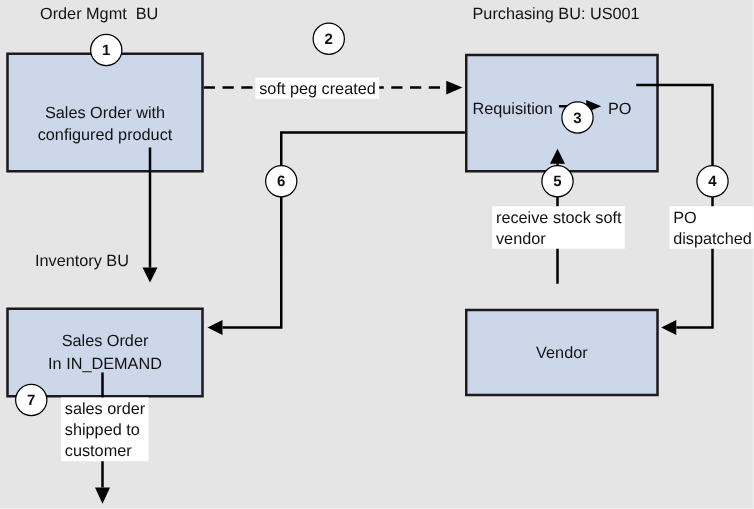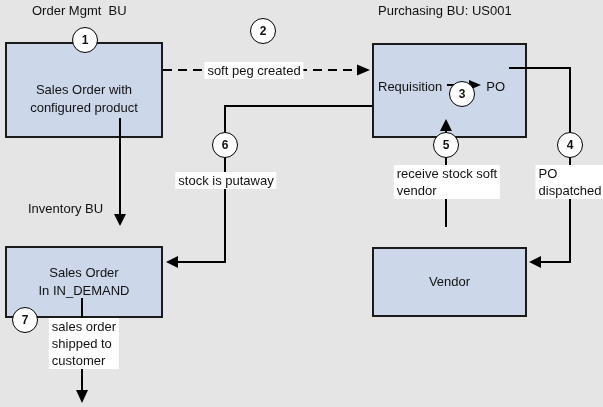--- a/index.html
+++ b/index.html
@@ -92,21 +92,20 @@
 
   <div class="step-circle" style="left:72px;top:27px">1</div>
   <div class="step-circle" style="left:250px;top:18px">2</div>
   <div class="step-circle" style="left:449px;top:81px">3</div>
   <div class="step-circle" style="left:557px;top:132px">4</div>
   <div class="step-circle" style="left:433px;top:132px">5</div>
   <div class="step-circle" style="left:212px;top:132px">6</div>
   <div class="step-circle" style="left:12px;top:307px">7</div>
 
   <div class="line-label" style="left:254px;top:62px">soft peg created</div>
-  <div class="line-label" style="left:226px;top:172px">stock is putaway</div>
   <div class="line-label" style="left:447px;top:165px">receive stock soft
 vendor</div>
   <div class="line-label" style="left:570px;top:165px">PO
 dispatched</div>
   <div class="line-label" style="left:84px;top:318px">sales order
 shipped to
 customer</div>
 
 </div>
 

